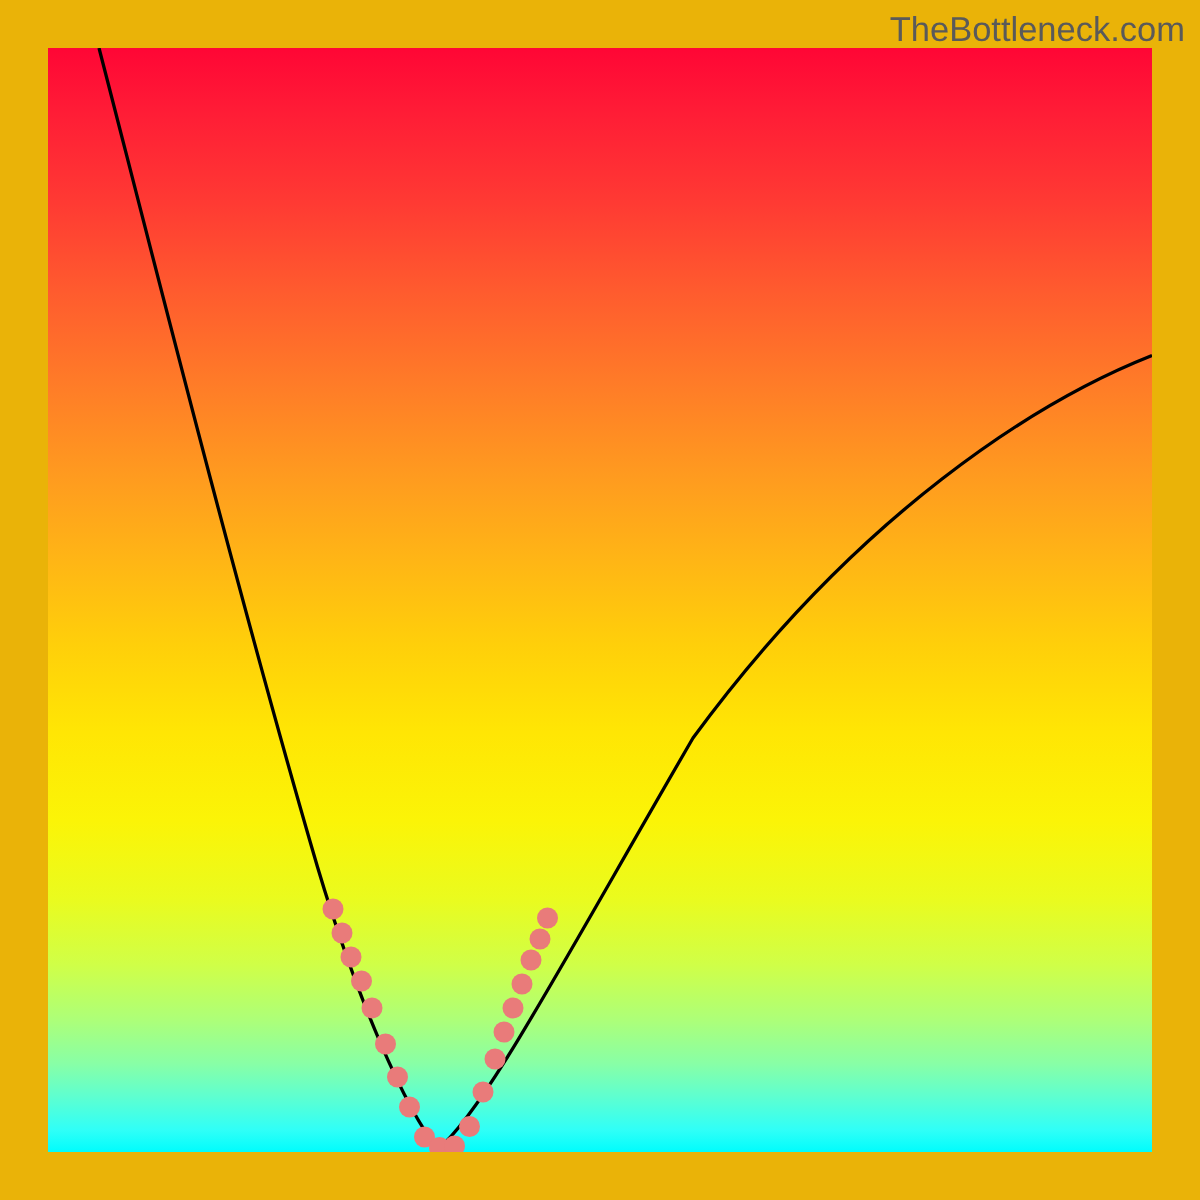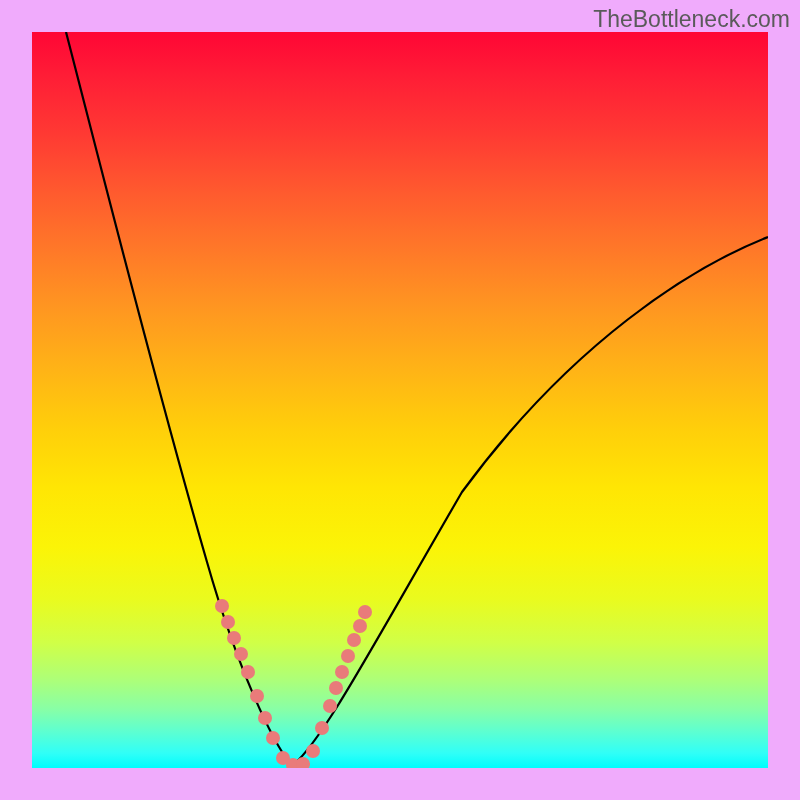--- a/index.html
+++ b/index.html
@@ -10,21 +10,21 @@
     overflow: hidden;
     background: #000;
     font-family: Arial, Helvetica, sans-serif;
   }
   .frame {
     position: absolute;
     top: 0;
     left: 0;
     width: 800px;
     height: 800px;
-    background: #f0abfc;
+    background: #eab308;
   }
   .plot-area {
     position: absolute;
     top: 32px;
     left: 32px;
     width: 736px;
     height: 736px;
     overflow: hidden;
   }
   .gradient {

